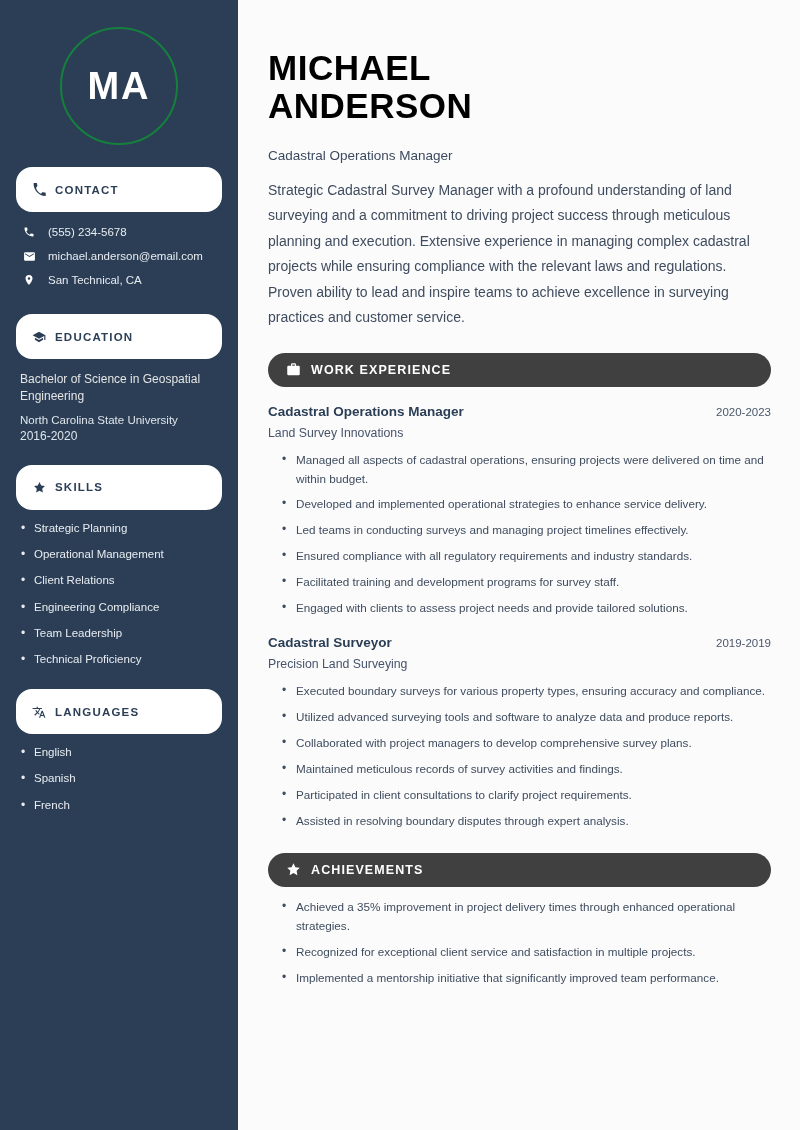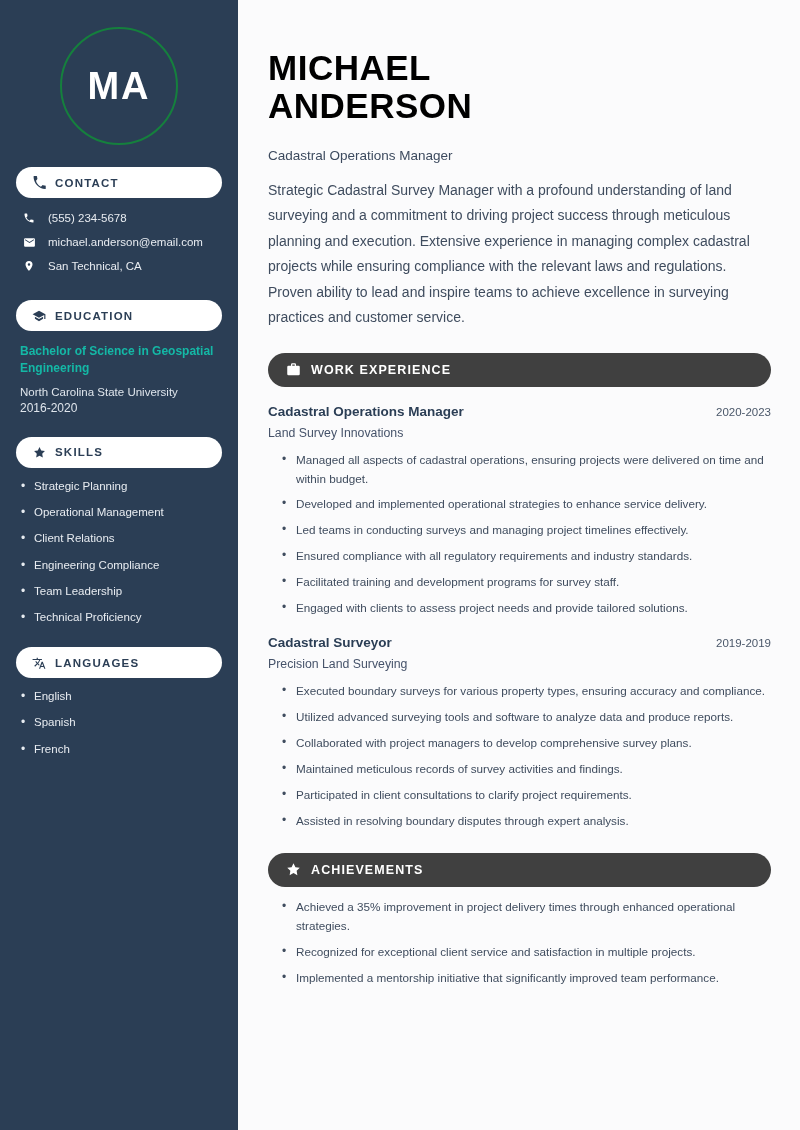--- a/index.html
+++ b/index.html
@@ -45,21 +45,21 @@
     font-weight: bold;
     letter-spacing: 2px;
     color: #ffffff;
   }
 
   .pill {
     margin-top: 22px;
     background: #ffffff;
     color: #2b3e55;
     border-radius: 16px;
-    height: 31px;
+    height: 45px;
     display: flex;
     align-items: center;
     padding: 0 16px;
     gap: 9px;
     font-size: 11.5px;
     font-weight: bold;
     letter-spacing: 1.2px;
   }
   .pill .pill-icon {
     display: inline-flex;
@@ -84,23 +84,23 @@
     flex: 0 0 14px;
     display: inline-flex;
     align-items: center;
     justify-content: center;
     color: #ffffff;
   }
 
   .edu-block { padding: 12px 4px 0 4px; }
   .edu-degree {
     font-size: 12px;
-    font-weight: bold;
+    font-weight: normal;
     line-height: 1.45;
-    color: #14b8a6;
+    color: #e5e5e5;
   }
   .edu-school {
     font-size: 11.5px;
     color: #dfe5ec;
     margin-top: 8px;
   }
   .edu-years {
     font-size: 12px;
     color: #dfe5ec;
     margin-top: 3px;

